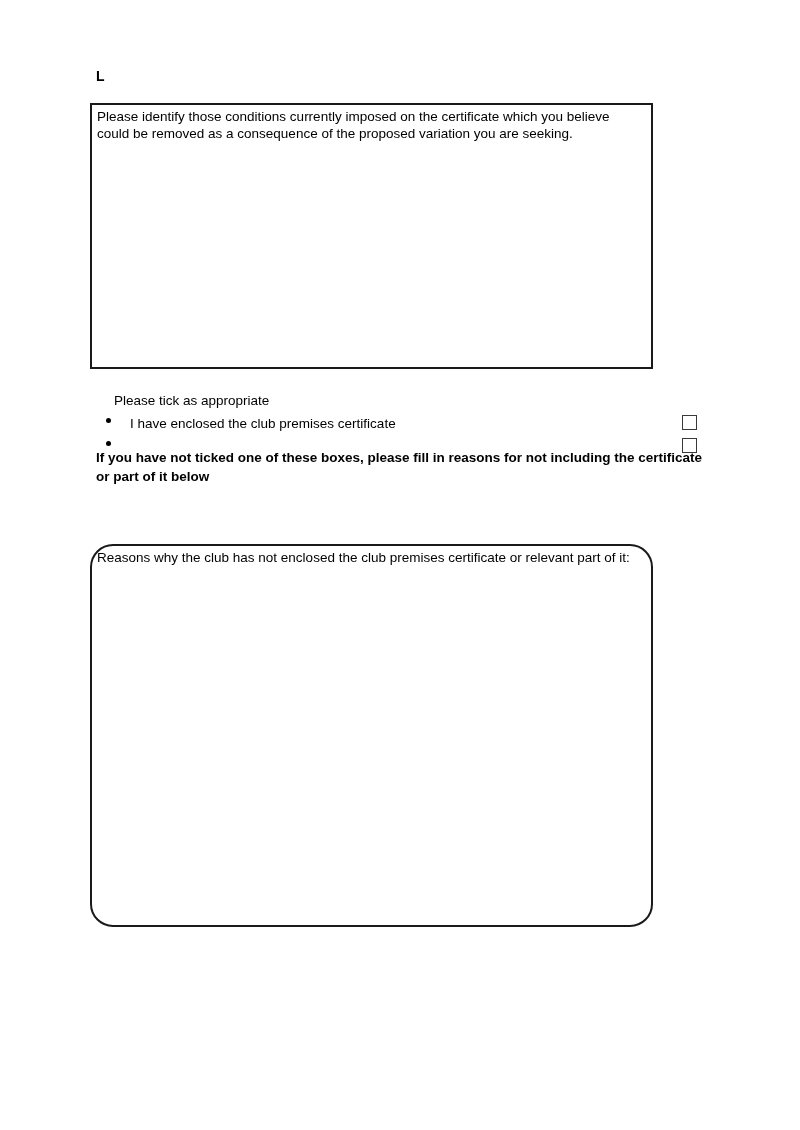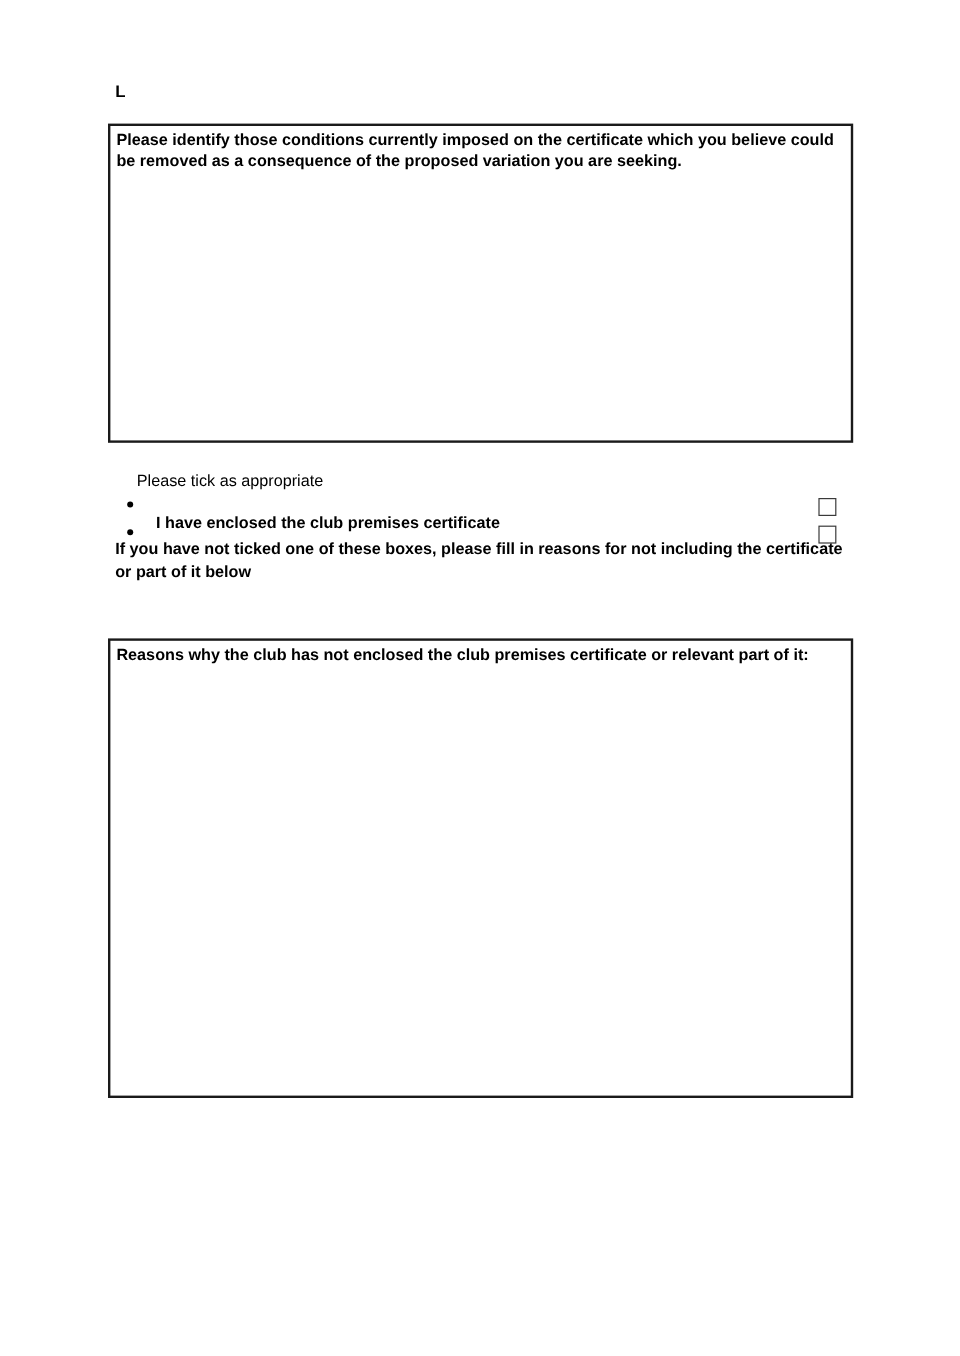--- a/index.html
+++ b/index.html
@@ -20,38 +20,38 @@
     position: absolute;
     left: 96px;
     top: 68px;
     font-size: 14px;
     font-weight: bold;
     line-height: 16px;
   }
   .field-box {
     position: absolute;
     left: 90px;
-    width: 621px;
+    width: 563px;
     border: 2px solid #1a1a1a;
     box-sizing: border-box;
     background: #ffffff;
-    font-weight: bold;
   }
   .field-box .prompt {
     padding: 4px 6px 0 5px;
     font-size: 13.5px;
     line-height: 16.5px;
   }
   .box-conditions {
     top: 103px;
     height: 266px;
   }
   .box-reasons {
-    top: 532px;
+    top: 544px;
     height: 383px;
+    border-radius: 23px;
   }
   .tick-intro {
     position: absolute;
     left: 114px;
     top: 392px;
     font-size: 13.5px;
     line-height: 17px;
   }
   .tick-row {
     position: absolute;
@@ -66,25 +66,24 @@
     left: 1px;
     top: 5px;
     width: 5px;
     height: 5px;
     border-radius: 50%;
     background: #000000;
   }
   .tick-label {
     position: absolute;
     left: 25px;
-    top: 14px;
+    top: 2px;
     font-size: 13.5px;
     line-height: 17px;
     white-space: nowrap;
-    font-weight: bold;
   }
   .checkbox {
     position: absolute;
     right: 0;
     top: 2px;
     width: 13px;
     height: 13px;
     border: 1.5px solid #3a3a3a;
     background: #ffffff;
     box-sizing: content-box;

